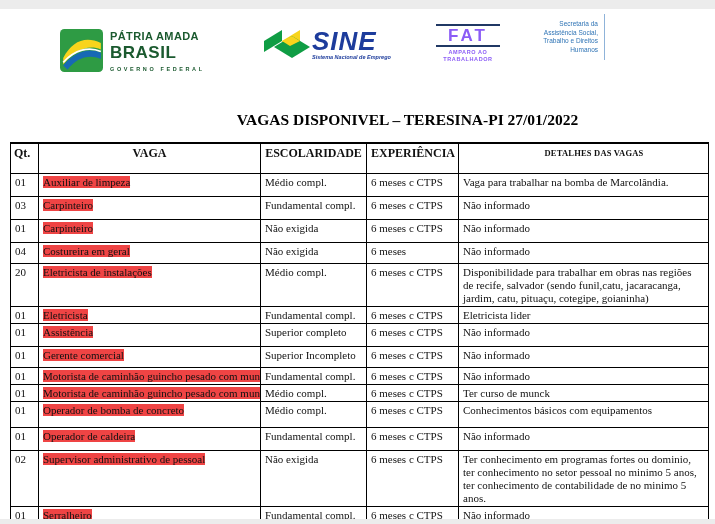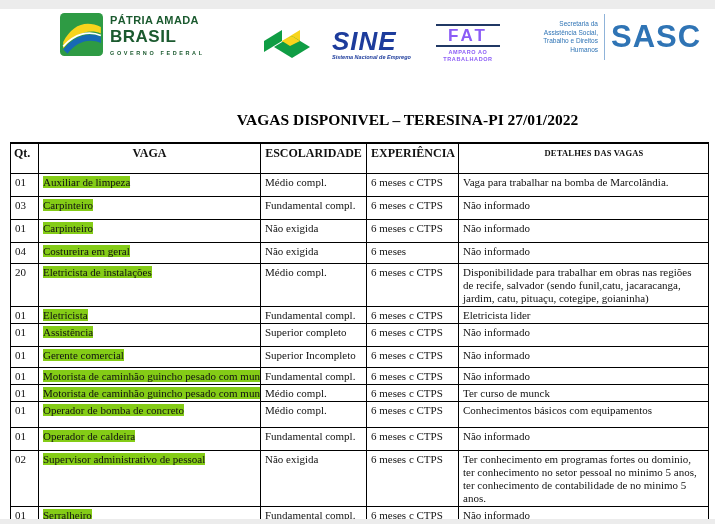--- a/index.html
+++ b/index.html
@@ -10,28 +10,28 @@
     font-family: "Liberation Sans", sans-serif;
     overflow: hidden;
   }
   .edge-strip { position: absolute; left: 0; width: 100%; background: #ececec; }
   .edge-strip.top { top: 0; height: 9px; }
   .edge-strip.bottom { bottom: 0; height: 5px; }
 
   
   .logo-row { position: absolute; top: 0; left: 0; width: 100%; height: 95px; }
 
-  .gov-logo { position: absolute; left: 60px; top: 13px; display: flex; align-items: center; gap: 7px; }
+  .gov-logo { position: absolute; left: 60px; top: 29px; display: flex; align-items: center; gap: 7px; }
   .gov-flag { width: 43px; height: 43px; }
   .gov-text { color: #1b5a2f; }
   .gov-line1 { font-size: 11px; font-weight: bold; letter-spacing: .4px; }
   .gov-line2 { font-size: 17px; font-weight: bold; line-height: 21px; letter-spacing: .5px; }
   .gov-line3 { font-size: 5.5px; font-weight: bold; letter-spacing: 2.6px; margin-top: 3px; }
 
-  .sine-logo { position: absolute; left: 262px; top: 27px; display: flex; align-items: center; gap: 20px; }
+  .sine-logo { position: absolute; left: 262px; top: 27px; display: flex; align-items: center; gap: 0; }
   .sine-flag { width: 50px; height: 34px; }
   .sine-name { font-size: 26px; font-weight: bold; font-style: italic; color: #1d3c9c; line-height: 24px; letter-spacing: 1px; }
   .sine-sub { font-size: 5.5px; font-style: italic; font-weight: bold; color: #1d3c9c; margin-top: 1px; }
 
   .fat-logo { position: absolute; left: 436px; top: 24px; width: 64px; text-align: center; color: #8b5cf6; }
   .fat-name-box { border-top: 2.5px solid #203864; border-bottom: 2.5px solid #203864; padding: 0 2px; }
   .fat-name { font-size: 17px; font-weight: bold; letter-spacing: 3px; line-height: 19px; }
   .fat-sub { font-size: 5.5px; font-weight: bold; letter-spacing: .6px; margin-top: 2px; line-height: 7px; }
 
   .sasc-logo { position: absolute; left: 532px; top: 14px; display: flex; align-items: center; gap: 6px; }
@@ -74,21 +74,21 @@
   .vacancies tbody tr:nth-child(4),
   .vacancies tbody tr:nth-child(8) { height: 21px; }
   .vacancies tbody tr:nth-child(6),
   .vacancies tbody tr:nth-child(9),
   .vacancies tbody tr:nth-child(10),
   .vacancies tbody tr:nth-child(15) { height: 14px; }
   .vacancies tbody tr:nth-child(11) { height: 26px; }
   .vacancies tbody tr:nth-child(14) { height: 18px; }
 
   .c-vaga { white-space: nowrap; overflow: hidden; }
-  .c-vaga .hl { background: #84cc16; }
+  .c-vaga .hl { background: #ef4444; }
 </style>
 </head>
 <body>
 
 <div class="edge-strip top"></div>
 
 <div class="logo-row">
 
   <div class="gov-logo">
     <svg class="gov-flag" viewBox="0 0 40 40">
@@ -120,21 +120,20 @@
   <div class="fat-logo">
     <div class="fat-name-box">
       <div class="fat-name">FAT</div>
     </div>
     <div class="fat-sub">AMPARO AO TRABALHADOR</div>
   </div>
 
   <div class="sasc-logo">
     <div class="sasc-sub">Secretaria da Assistência Social, Trabalho e Direitos Humanos</div>
     <div class="sasc-divider"></div>
-    <div class="sasc-name">SASC</div>
   </div>
 
 </div>
 
 <div class="doc-title">VAGAS DISPONIVEL – TERESINA-PI 27/01/2022</div>
 
 <table class="vacancies">
   <colgroup>
     <col style="width:28px">
       <col style="width:222px">

